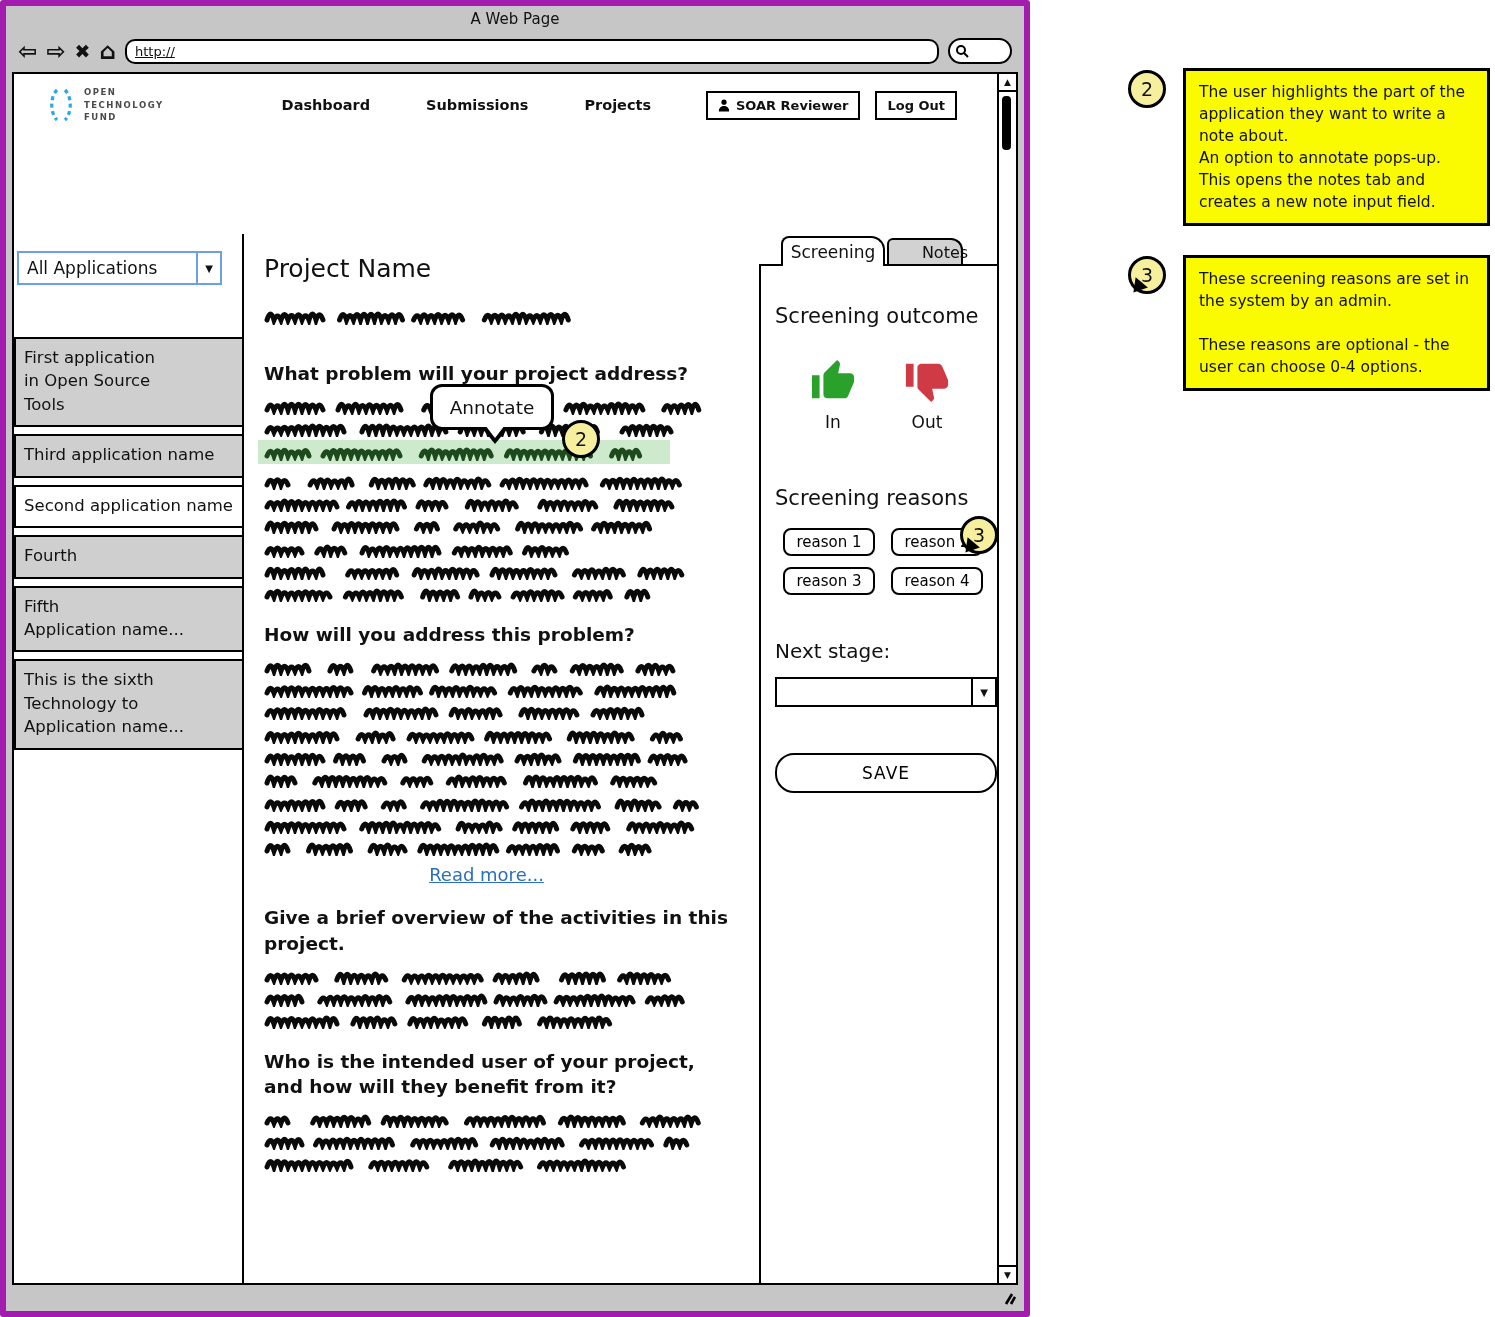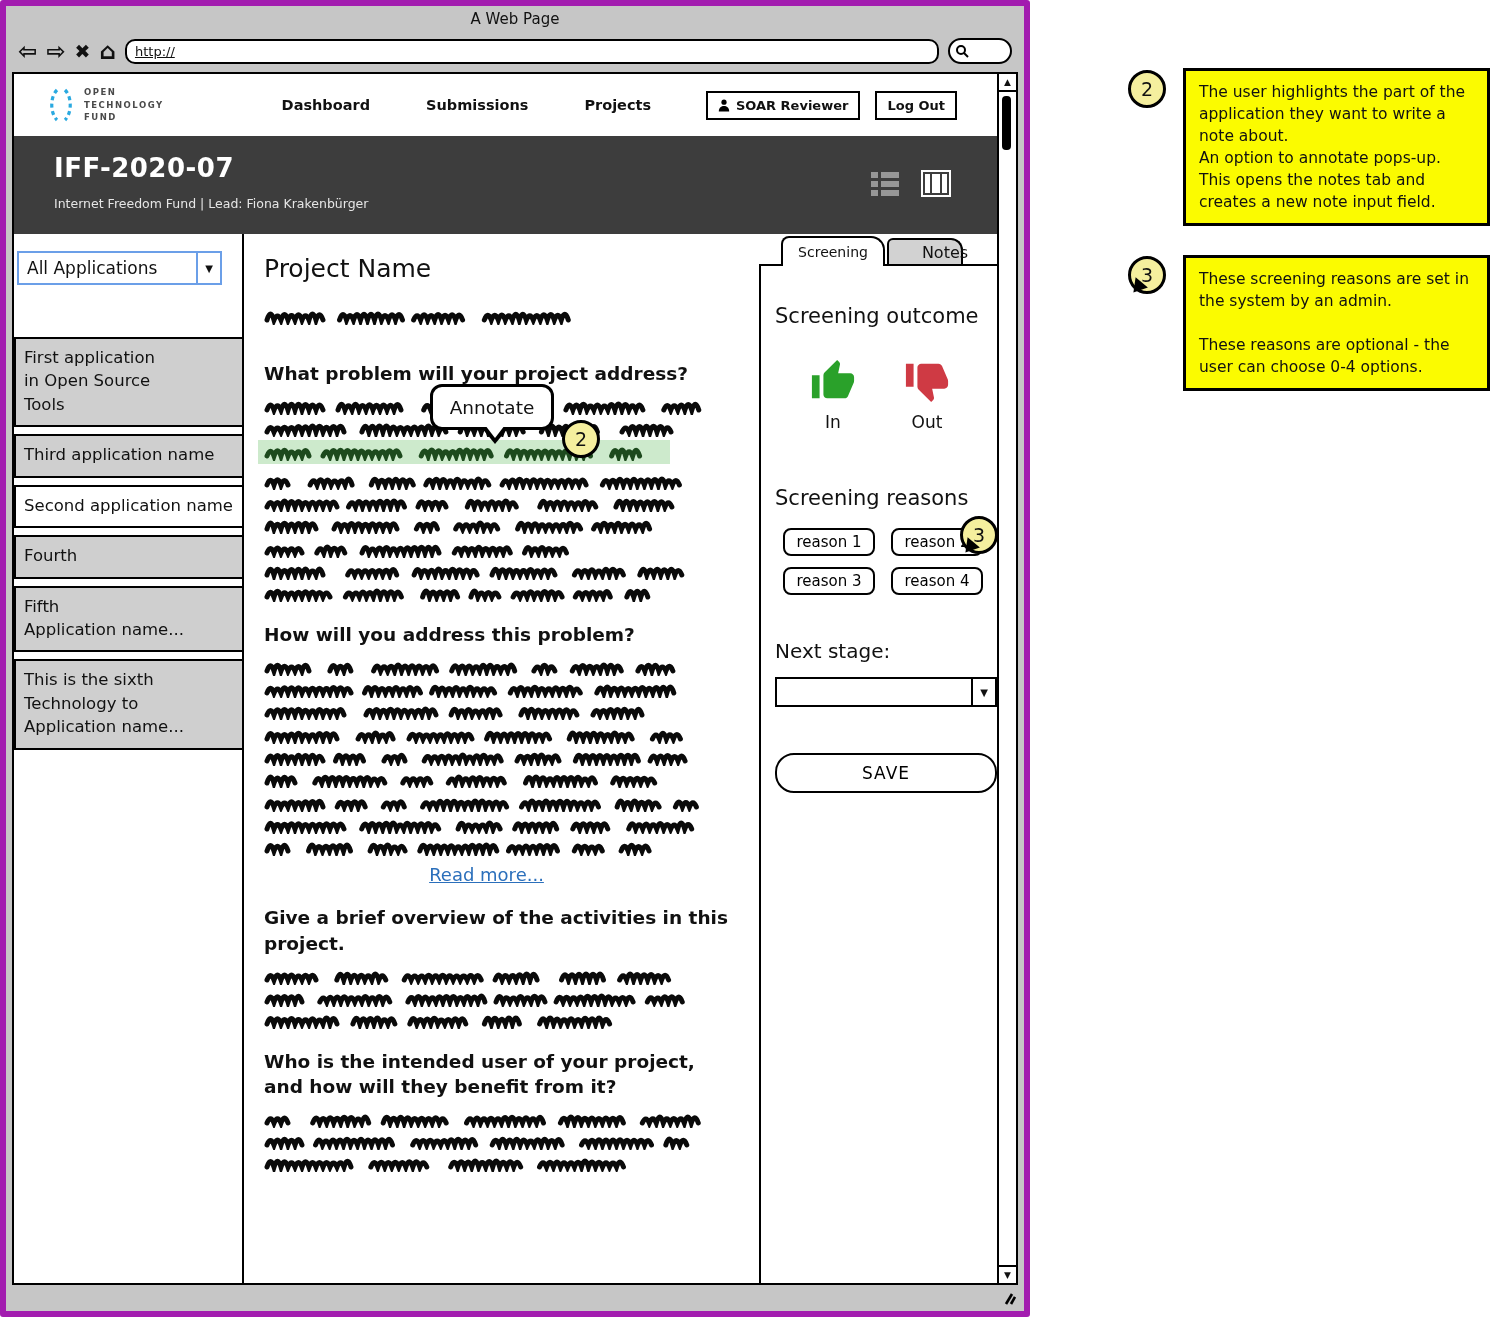--- a/index.html
+++ b/index.html
@@ -107,21 +107,21 @@
              background:#f5ef9e; display:flex; align-items:center; justify-content:center;
              font-size:19px; z-index:7; }
   .callout.tail::after { content:""; position:absolute; left:-4px; bottom:-10px;
              border:8px solid transparent; border-top:13px solid #000; transform:rotate(40deg); }
   .co-annotate { left:318px; top:186px; }
 
   
   .panel { position:absolute; left:515px; top:30px; width:250px; height:1032px;
            border:2px solid #000; background:#fff; padding:38px 14px 0 14px; }
   .tab { position:absolute; display:flex; align-items:center; justify-content:center;
-         border:2px solid #000; border-bottom:none; font-size:14px; }
+         border:2px solid #000; border-bottom:none; font-size:17px; }
   .tab-screening { left:537px; top:2px; width:104px; height:30px; background:#fff;
                    border-radius:8px 14px 0 0; z-index:3; }
   .tab-notes { left:643px; top:4px; width:76px; height:26px; background:#d2d2d2;
                border-radius:6px 12px 0 0; z-index:1; font-size:16px;padding-left:40px; }
   .panel-h { font-size:21px; }
   .thumbs-row { display:flex; gap:22px; margin:30px 0 0 22px; }
   .thumb-col { width:72px; text-align:center; }
   .thumb-col svg { display:block; margin:0 auto; }
   .thumb-label { font-size:17px; margin-top:8px; }
   .reasons-h { margin-top:54px; }
@@ -206,45 +206,20 @@
                 <path d="M0.8,12.5 C0.8,8.4 3.4,7 6,7 C8.6,7 11.2,8.4 11.2,12.5 Z" fill="#000"></path>
               </svg>
               <span>SOAR Reviewer</span>
             </div>
             <div class="hdr-btn">
               <span>Log Out</span>
             </div>
           </div>
         </div>
 
-        <div class="banner">
-          <div class="banner-title">IFF-2020-07</div>
-          <div class="banner-sub">Internet Freedom Fund  |  Lead: Fiona Krakenbürger</div>
-          <div class="banner-icons">
-            <div class="icon-listview">
-              <div class="row">
-                  <i class="sq"></i>
-                  <i class="bar"></i>
-                </div>
-              <div class="row">
-                  <i class="sq"></i>
-                  <i class="bar"></i>
-                </div>
-              <div class="row">
-                  <i class="sq"></i>
-                  <i class="bar"></i>
-                </div>
-            </div>
-            <div class="icon-columns">
-              <i></i>
-                <i></i>
-                <i></i>
-            </div>
-          </div>
-        </div>
 
         <div class="content">
 
           <div class="sidebar">
             <div class="filter-select">
               <div class="filter-value">All Applications</div>
               <div class="filter-arrow">▼</div>
             </div>
             <div class="app-list">
               <div class="app-item">First application

